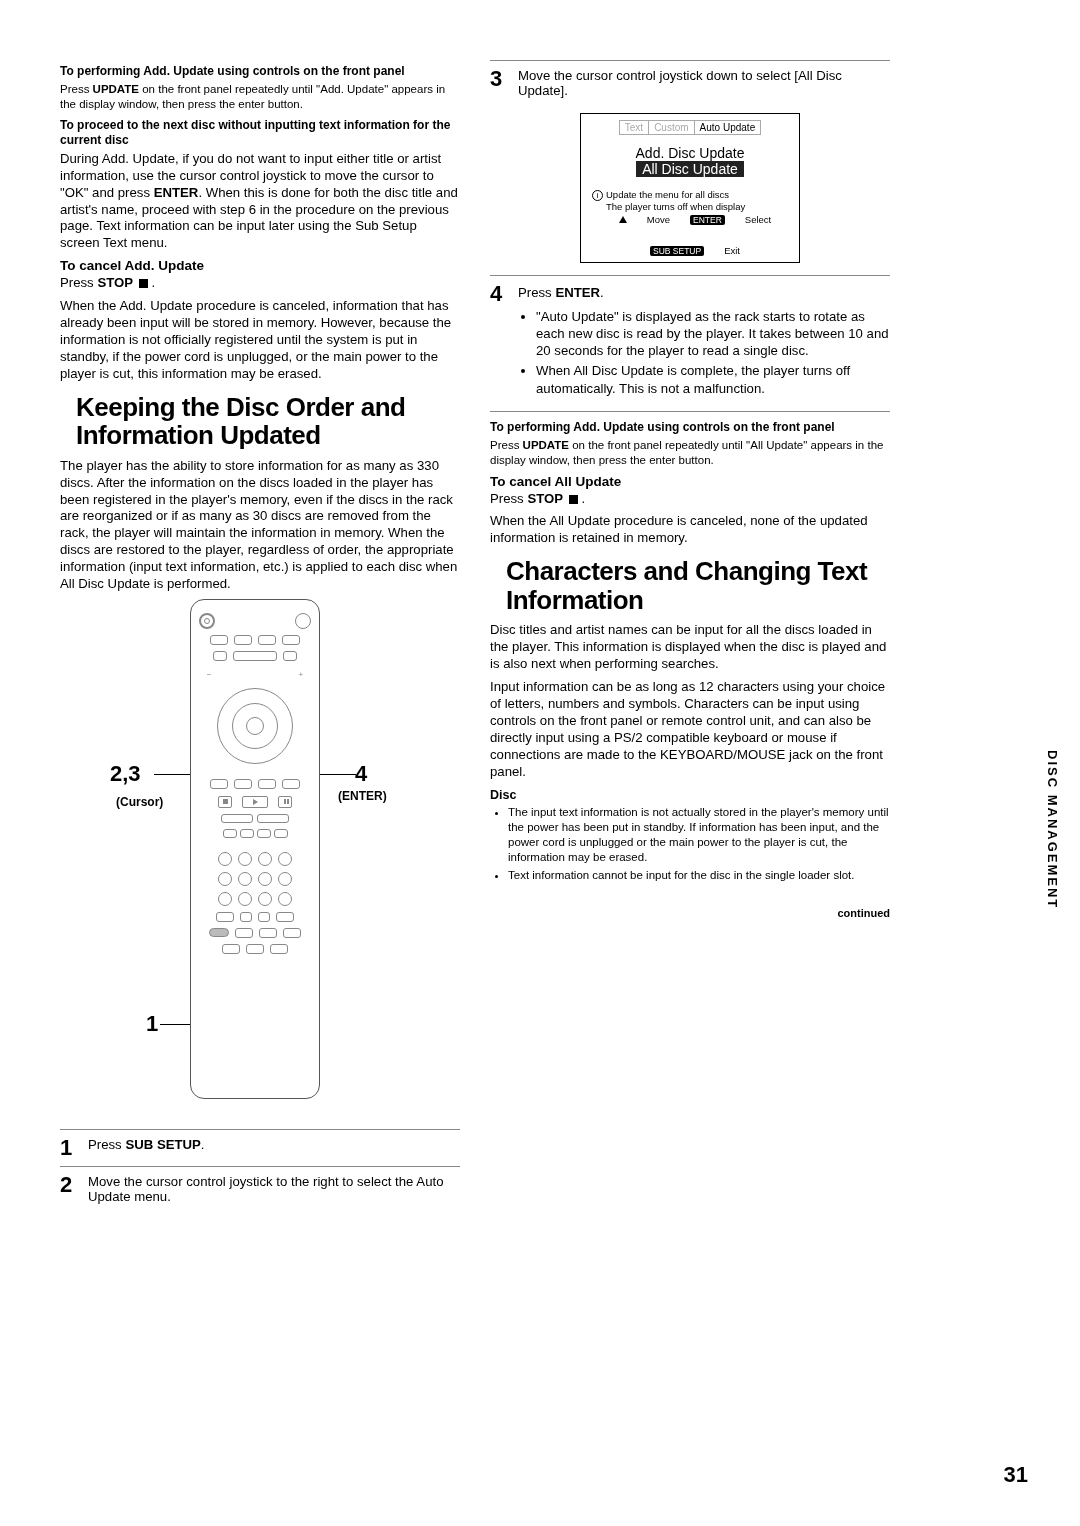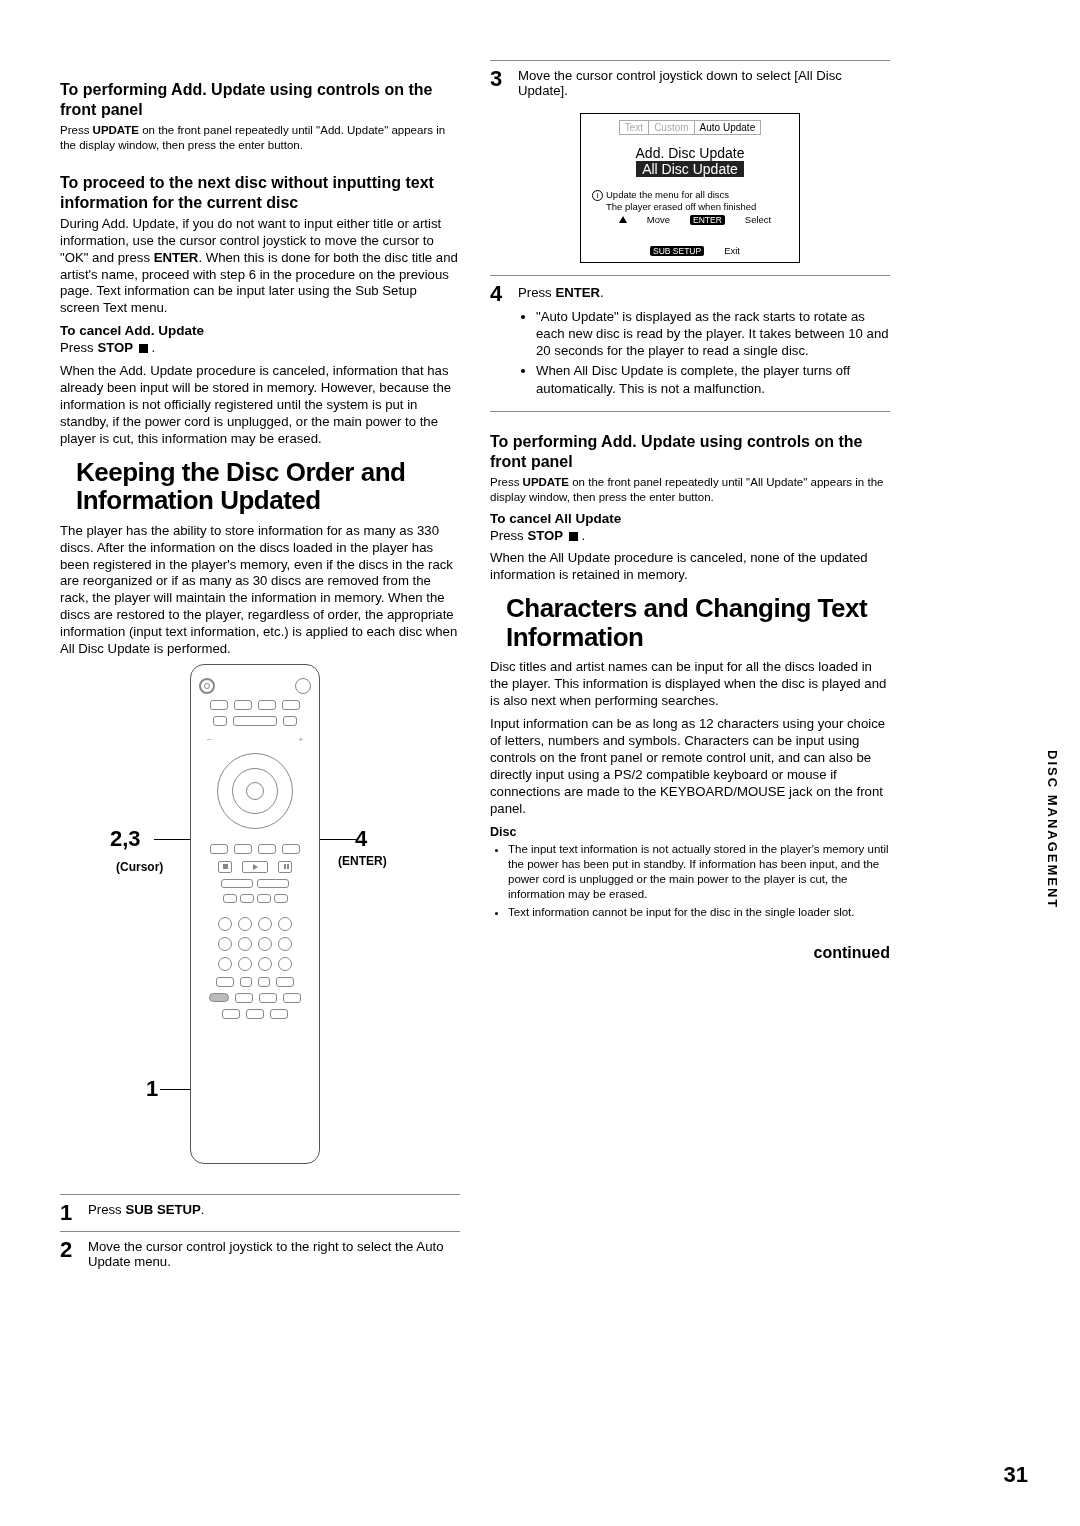--- a/index.html
+++ b/index.html
@@ -18,33 +18,33 @@
   .col-left { width: 400px; flex: none; }
   .col-right { width: 400px; flex: none; }
   h1.section-title {
     font-family: "Arial Black", Arial, sans-serif;
     font-weight: 900;
     font-size: 26px;
     line-height: 1.1;
     margin: 10px 0 8px 16px;
     letter-spacing: -0.5px;
   }
-  h3.subhead { font-weight: bold; font-size: 16px; margin: 20px 0 3px 0; line-height: 1.25; }
+  h3.subhead { font-weight: bold; font-size: 12px; margin: 4px 0 3px 0; line-height: 1.25; }
   h4.subsub { font-weight: bold; font-size: 13.5px; margin: 6px 0 2px 0; }
   p { line-height: 1.28; margin: 2px 0 6px 0; }
   .small { font-size: 11.5px; line-height: 1.3; }
   .step-row { display: flex; align-items: flex-start; border-top: 1px solid #888; padding: 7px 0 7px 0; }
   .step-num { font-weight: bold; font-size: 22px; width: 28px; flex: none; line-height: 1; }
   .step-body { flex: 1; padding-top: 0px; }
   .notes-head { font-weight: bold; font-size: 12.5px; margin-top: 8px; }
   ul.bullets { list-style: disc; margin-left: 18px; }
   ul.bullets li { margin: 3px 0; line-height: 1.3; }
   ul.bullets.small li { font-size: 11.5px; }
   .stop-sq { display: inline-block; width: 9px; height: 9px; background:#000; vertical-align: -1px; margin-left: 2px; }
-  .continued { font-weight: bold; font-size: 16px; text-align: right; margin-top: 24px; }
+  .continued { font-weight: bold; font-size: 11px; text-align: right; margin-top: 24px; }
   .pagenum { position: absolute; bottom: 38px; right: 52px; font-weight: bold; font-size: 22px; }
   .side-tab {
     position: absolute;
     right: 20px;
     top: 750px;
     writing-mode: vertical-rl;
     font-weight: bold;
     font-size: 13px;
     letter-spacing: 2px;
   }
@@ -236,21 +236,21 @@
           <div class="osd-tab">Text</div>
           <div class="osd-tab">Custom</div>
           <div class="osd-tab last active">Auto Update</div>
         </div>
         <div class="osd-center">
           <div>Add. Disc Update</div>
           <div class="osd-hl">All Disc Update</div>
         </div>
         <div class="osd-bottom">
           <div><span class="info-icon">i</span><span>Update the menu for all discs</span></div>
-          <div style="padding-left:14px">The player erased off when finished</div>
+          <div style="padding-left:14px">The player turns off when display</div>
           <div class="osd-bottom-line" style="margin-top:2px">
             <span class="joy-up"></span>
             <span>Move</span>
             <span class="pill">ENTER</span>
             <span>Select</span>
             <span class="pill">SUB SETUP</span>
             <span>Exit</span>
           </div>
         </div>
       </div>

